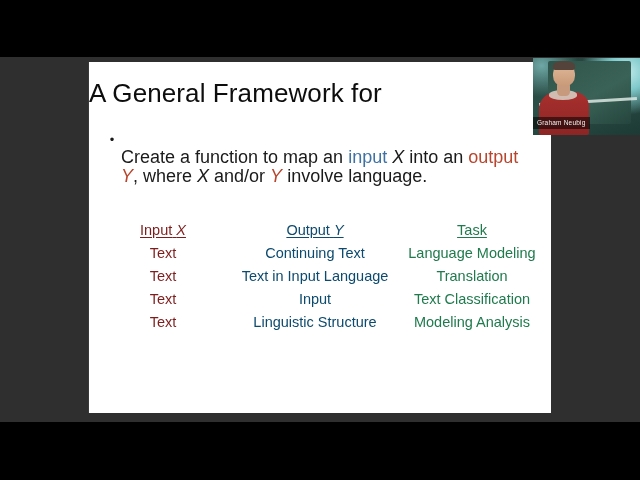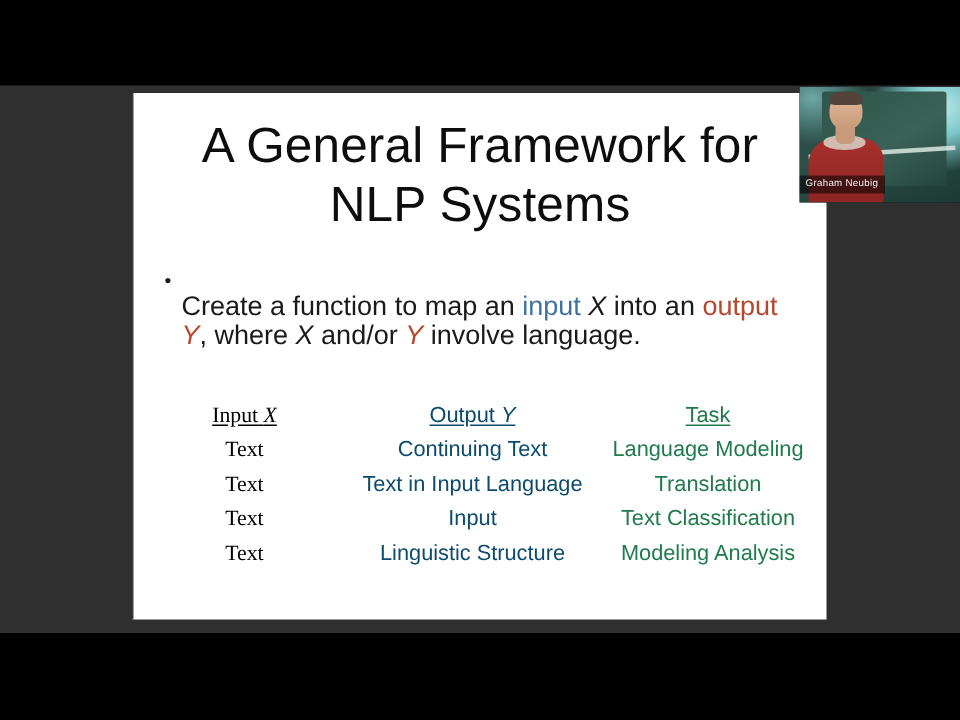--- a/index.html
+++ b/index.html
@@ -42,22 +42,21 @@
     height: 351px;
     background: #ffffff;
     border-left: 1px solid #3a3a3a;
     box-sizing: border-box;
     overflow: hidden;
   }
 
   #slide-title {
     margin: 0;
     padding-top: 16px;
-    text-align: center;
-    font-size: 33px;
+    font-size: 26px;
     font-weight: 400;
     line-height: 1.17;
     letter-spacing: 0.1px;
     color: #0d0d0d;
   }
   #slide-title .title-line {
     display: block;
     white-space: nowrap;
   }
 
@@ -105,21 +104,21 @@
     white-space: nowrap;
   }
   #task-table th span.hdr {
     text-decoration: underline;
     text-underline-offset: 2px;
   }
   .col-input  { width: 118px; }
   .col-output { width: 186px; }
   .col-task   { width: 128px; }
 
-  .c-input  { color: #000000; font-family: Liberation Serif, serif; }
+  .c-input  { color: #7f1d1d; }
   .c-output { color: #0c4a6e; }
   .c-task   { color: #1f7a4d; margin-top: 24px; }
 
   
   #webcam {
     position: absolute;
     left: 533px;
     top: 58px;
     width: 107px;
     height: 77px;
@@ -216,21 +215,20 @@
 <body>
 
 <div id="stage">
 
   <div id="backdrop"></div>
 
   <div id="slide">
 
     <h1 id="slide-title">
       <span class="title-line">A General Framework for</span>
-      <span class="title-line">NLP Systems</span>
     </h1>
 
     <div id="bullet-block">
       <span id="bullet-marker">•</span>
       <p id="bullet-text"><span>Create a function to map an </span><span class="kw-input">input</span><span> </span><span class="var-x-b">X</span><span> into an </span><span class="kw-output">output</span><span> </span><span class="var-y">Y</span><span>, where </span><span class="var-x-b">X</span><span> and/or </span><span class="var-y">Y</span><span> involve language.</span></p>
     </div>
 
     <table id="task-table">
       <colgroup>
         <col class="col-input">

